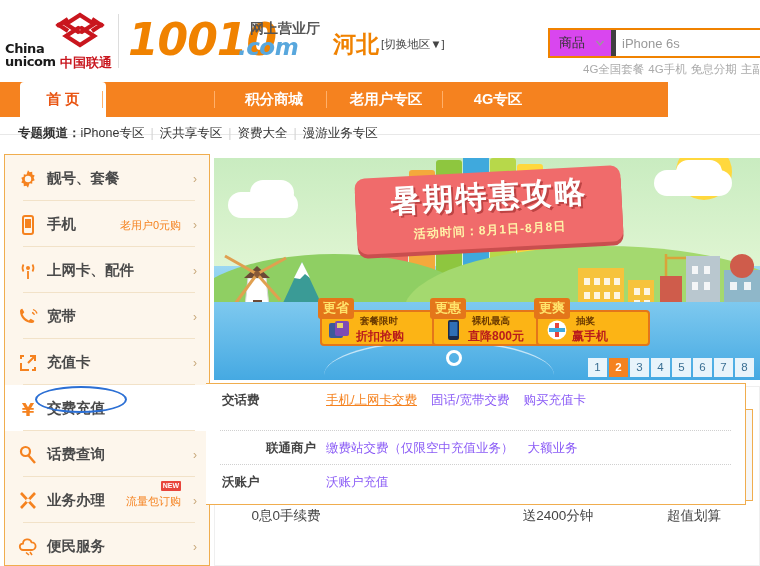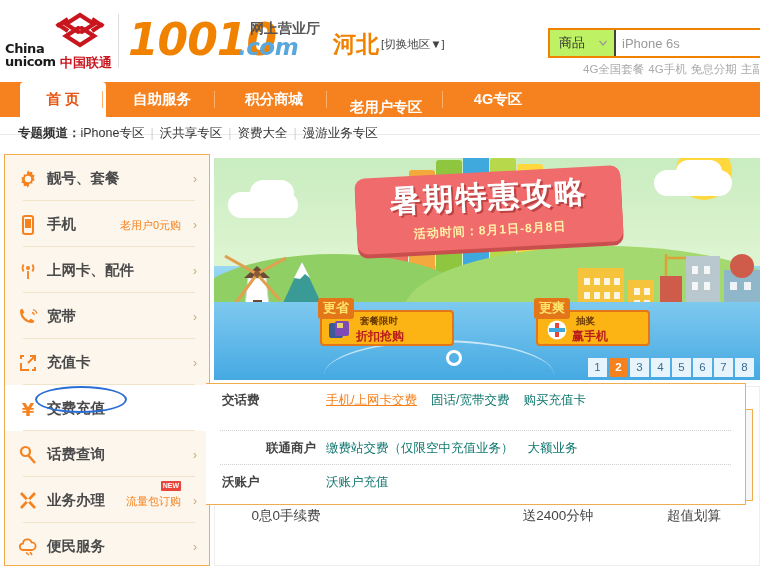--- a/index.html
+++ b/index.html
@@ -42,32 +42,32 @@
     font-size:23px; line-height:23px; color:#58a7dd; letter-spacing:-0.5px;
   }
 
   #region-wrap { position:absolute; left:333px; top:31px; height:28px; white-space:nowrap; }
   #region-name { font-size:23px; font-weight:bold; color:#f08200; line-height:26px; vertical-align:middle; }
   #region-switch { font-size:11.5px; color:#444; vertical-align:middle; padding-left:2px; }
 
   
   #search-wrap { position:absolute; left:548px; top:28px; width:230px; height:30px;
                  border:2px solid #f08200; background:#fff; }
-  #search-cat { position:absolute; left:0; top:0; width:66px; height:26px; background:#bef264;
-                border-right:2px solid #404040; }
+  #search-cat { position:absolute; left:0; top:0; width:66px; height:26px; background:#d946ef;
+                border-right:5px solid #404040; }
   #search-cat-label { position:absolute; left:9px; top:4px; font-size:13px; color:#333; }
   #search-cat-arrow { position:absolute; right:7px; top:9px; width:8px; height:8px; }
   #search-input { position:absolute; left:72px; top:3px; width:150px; height:20px; border:none; outline:none;
                   font-size:13px; color:#999; font-family:"Liberation Sans", sans-serif; background:transparent; }
   #hot-words { position:absolute; left:551px; top:62px; width:209px; font-size:11.5px;
                color:#aaaaaa; white-space:nowrap; overflow:hidden;margin-left:32px; }
   #hot-words span { margin-right:4px; }
 
   
-  #navbar { position:absolute; left:0; top:82px; width:760px; height:35px; background:#f5821f; }
+  #navbar { position:absolute; left:0; top:82px; width:668px; height:35px; background:#f5821f; }
   #navbar .tab { position:absolute; top:0; height:35px; line-height:35px; text-align:center;
                  font-size:14.5px; font-weight:bold; color:#ffffff; }
   #navbar .tab.active { background:#ffffff; color:#e95513; height:35px;
                         border-top-left-radius:4px; border-top-right-radius:4px; }
   #navbar .sep { position:absolute; top:9px; width:1px; height:17px; background:#ffb06a; }
 
   
   #subnav { position:absolute; left:0; top:117px; width:760px; height:18px; background:#fff;
             border-bottom:1px solid #e8e8e8; }
   #subnav-inner { position:absolute; left:18px; top:8px; font-size:12.5px; color:#333; white-space:nowrap; }
@@ -139,21 +139,21 @@
   .card .cap { position:absolute; left:0; top:98px; width:118px; text-align:center;
                font-size:13.5px; color:#444; white-space:nowrap; }
   .card .price-now { font-size:17px; font-weight:bold; color:#b32b12; }
   .card .price-old { font-size:11px; color:#777; padding-left:4px; }
 
   
   #flyout { position:absolute; left:206px; top:383px; width:540px; height:122px;
             background:#ffffff; border:1px solid #f0ad4e; border-left:none; z-index:40; }
   .fly-cat { position:absolute; left:16px; font-size:12.5px; color:#444; font-weight:bold; }
   .fly-links { position:absolute; left:120px; font-size:12.5px; color:#555; white-space:nowrap; }
-  .fly-links a { color:#0f766e; text-decoration:none; padding-right:14px; }
+  .fly-links a { color:#8b5cf6; text-decoration:none; padding-right:14px; }
   .fly-links a.hl { color:#f5821f; text-decoration:underline; }
 </style>
 </head>
 <body>
 
 <div id="page">
 
   <div id="header">
 
     <div id="logo-unicom">
@@ -195,25 +195,24 @@
           <path d="M0.5 2 L4 6 L7.5 2" fill="none" stroke="#9a9a9a" stroke-width="1.2"></path>
         </svg>
       </div>
       <input id="search-input" type="text" value="iPhone 6s" placeholder="请输入关键词" style="">
     </div>
     <div id="hot-words"><span>4G全国套餐</span><span>4G手机</span><span>免息分期</span><span>主副卡</span><span>小</span></div>
   </div>
 
   <div id="navbar">
       <div class="tab active" style="left: 20px; width: 86px;">首 页</div>
-      <div class="tab" style="left: 110px; width: 104px;">自助服务</div>
       <div class="sep" style="left: 102px;"></div>
       <div class="tab" style="left: 222px; width: 104px;">积分商城</div>
       <div class="sep" style="left: 214px;"></div>
-      <div class="tab" style="left: 334px; width: 104px; margin-top: 8px;">老用户专区</div>
+      <div class="tab" style="left: 334px; width: 104px;">老用户专区</div>
       <div class="sep" style="left: 326px;"></div>
       <div class="tab" style="left: 450px; width: 96px;">4G专区</div>
       <div class="sep" style="left: 442px;"></div>
     </div>
 
   <div id="subnav">
     <div id="subnav-inner"><span class="lbl">专题频道：</span><a href="#">iPhone专区</a><span class="bar">|</span><a href="#">沃共享专区</a><span class="bar">|</span><a href="#">资费大全</a><span class="bar">|</span><a href="#">漫游业务专区</a></div>
   </div>
 
   <div id="banner">
@@ -301,20 +300,29 @@
     <div class="promo-box" style="left:106px;width:134px;">
       <span class="promo-tag">更省</span>
       <svg class="promo-ico" viewBox="0 0 26 20">
         <rect x="1" y="3" width="14" height="15" rx="2" fill="#3c5a9a"></rect>
         <rect x="7" y="1" width="14" height="15" rx="2" fill="#7e4bb5"></rect>
         <rect x="9" y="3" width="6" height="5" fill="#e8d36a"></rect>
       </svg>
       <span class="promo-l1">套餐限时</span>
       <span class="promo-l2">折扣抢购</span>
     </div>
+    <div class="promo-box" style="left:218px;width:122px;">
+      <span class="promo-tag">更惠</span>
+      <svg class="promo-ico" viewBox="0 0 26 20">
+        <rect x="8" y="0" width="11" height="20" rx="2" fill="#1b2a4a"></rect>
+        <rect x="9.5" y="2" width="8" height="14" fill="#2f6fb5"></rect>
+      </svg>
+      <span class="promo-l1">裸机最高</span>
+      <span class="promo-l2">直降800元</span>
+    </div>
     <div class="promo-box" style="left:322px;width:114px;">
       <span class="promo-tag">更爽</span>
       <svg class="promo-ico" viewBox="0 0 26 20">
         <circle cx="13" cy="10" r="9.5" fill="#ffffff"></circle>
         <rect x="11" y="3" width="4" height="14" fill="#e8453c"></rect>
         <rect x="5" y="8" width="16" height="4" fill="#3fa9dd"></rect>
       </svg>
       <span class="promo-l1">抽奖</span>
       <span class="promo-l2">赢手机</span>
     </div>

